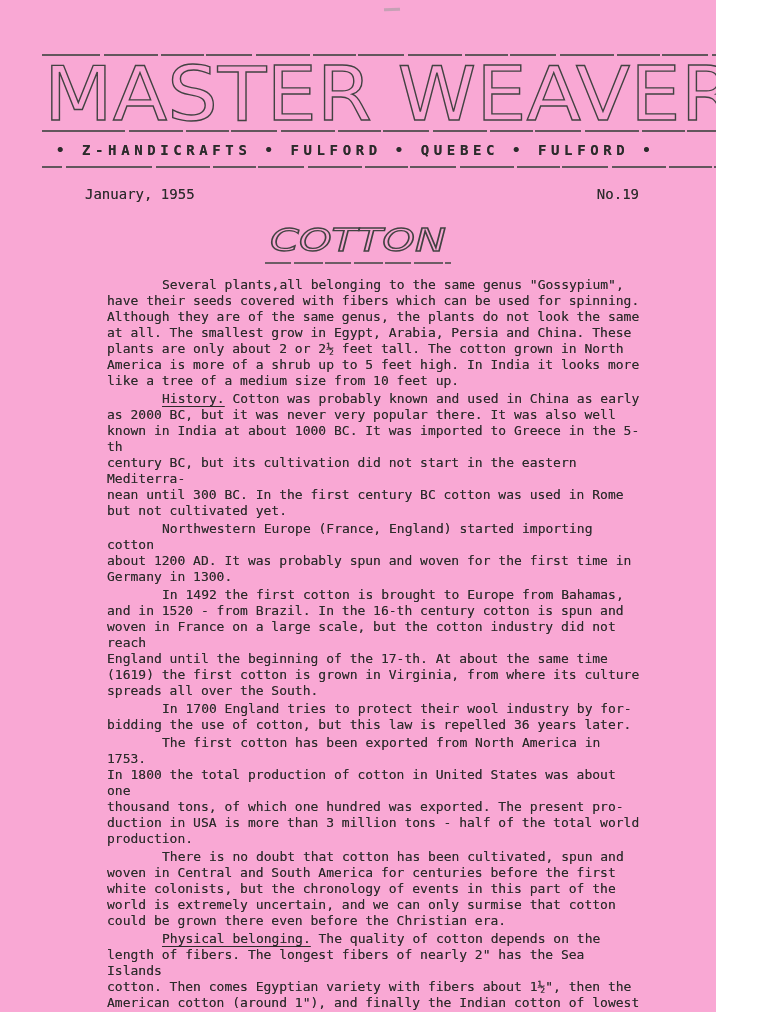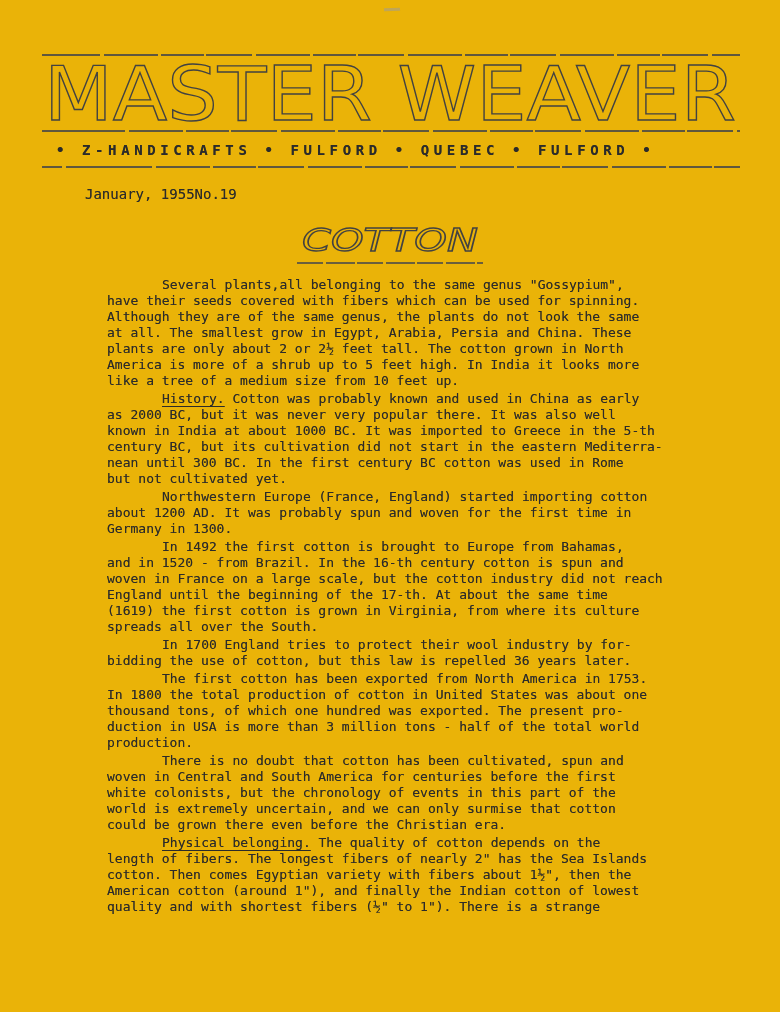--- a/index.html
+++ b/index.html
@@ -1,20 +1,20 @@
 <!DOCTYPE html>
 <html><head>
 <meta charset="utf-8">
 <style>
   html, body { margin: 0; padding: 0; background: #ffffff; }
   .page {
     position: relative;
-    width: 780px;
+    width: 716px;
     height: 1012px;
-    background: #eab308;
+    background: #f9a8d4;
     overflow: hidden;
     color: #2b2b2b;
     font-family: "DejaVu Sans Mono", monospace;
   }
   .scan-artifact {
     position: absolute;
     left: 384px; top: 8px;
     width: 16px; height: 3px;
     background: #9a9a9a;
     opacity: .55;
@@ -50,20 +50,21 @@
   .byline {
     margin: 10px 0 0 56px;
     font-size: 14px;
     font-weight: 700;
     letter-spacing: 4.6px;
     white-space: nowrap;
     text-shadow: 0 0 0.6px rgba(40,40,40,0.6);
   }
   .issue-row {
     display: flex;
+    justify-content: space-between;
     margin: 18px 77px 0 85px;
     font-size: 14px;
     text-shadow: 0 0 0.6px rgba(40,40,40,0.55);
   }
   .title-wrap { margin-top: 22px; text-align: center; font-style: italic; }
   .title-svg { width: 200px; height: 34px; }
   .title-underline {
     width: 186px;
     height: 2px;
     margin: 0 auto;

